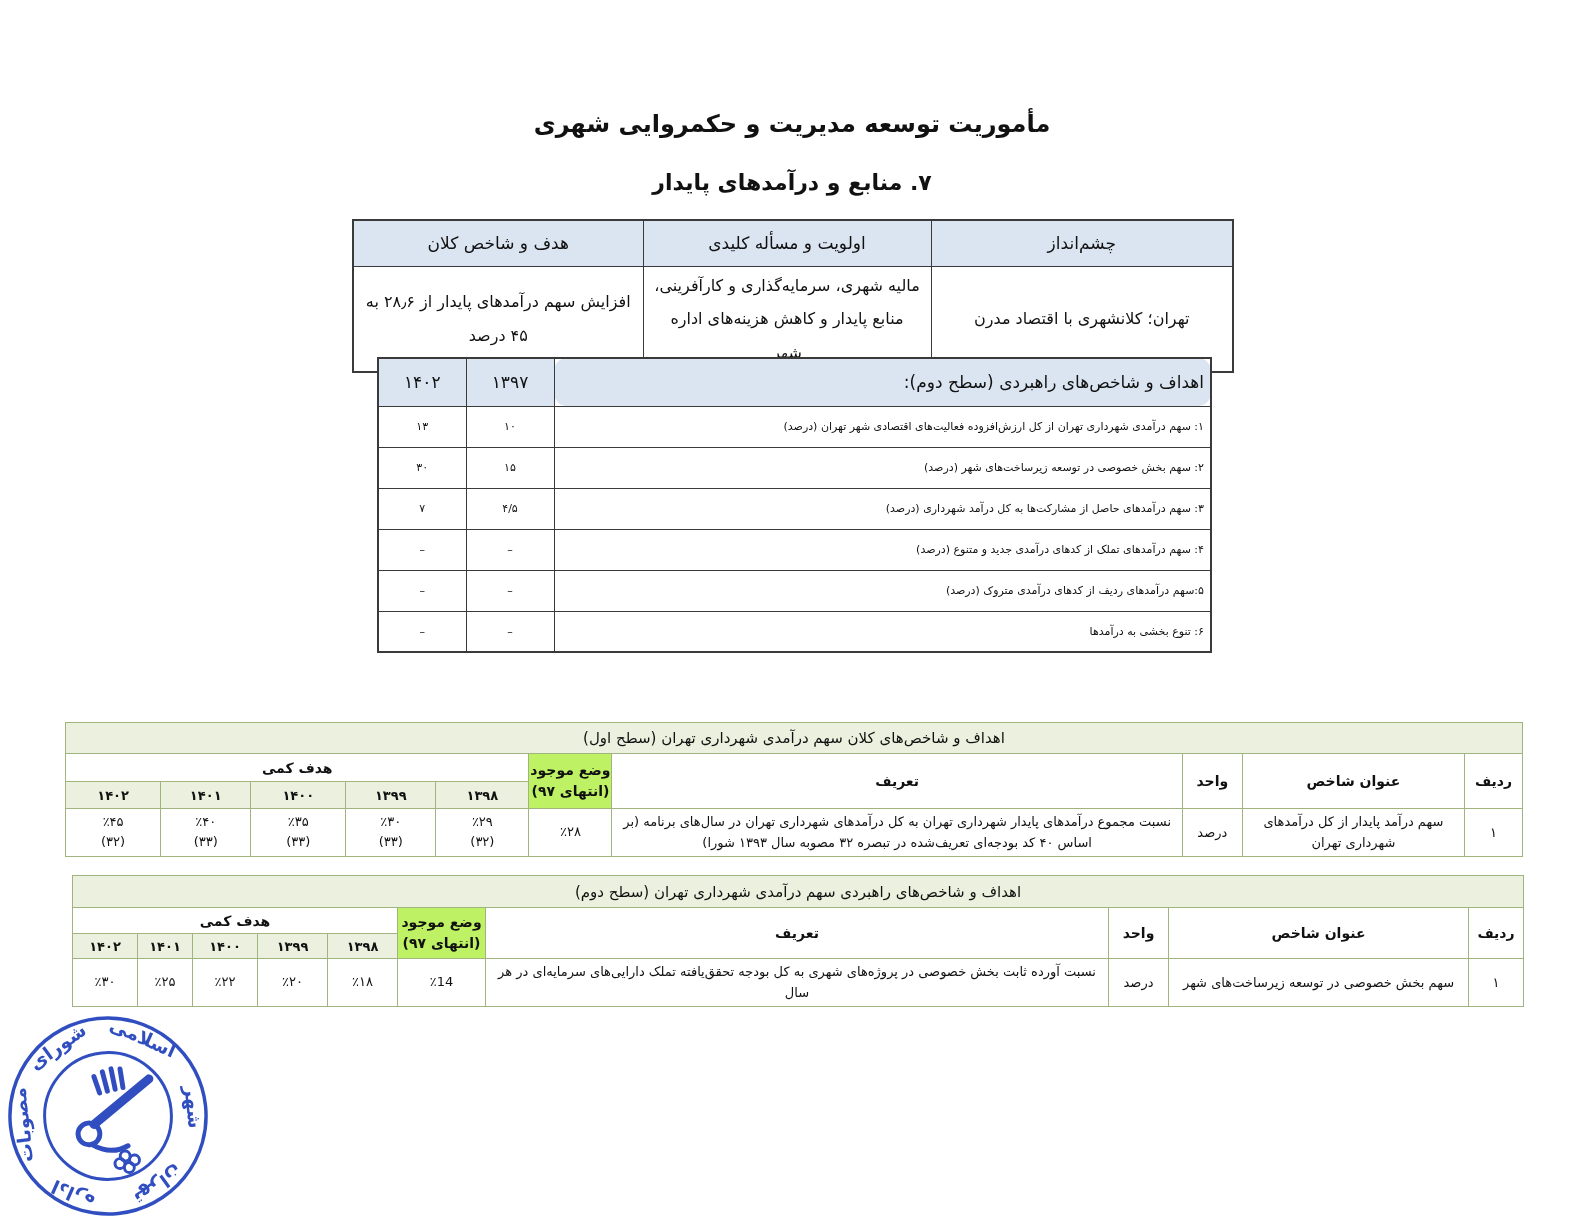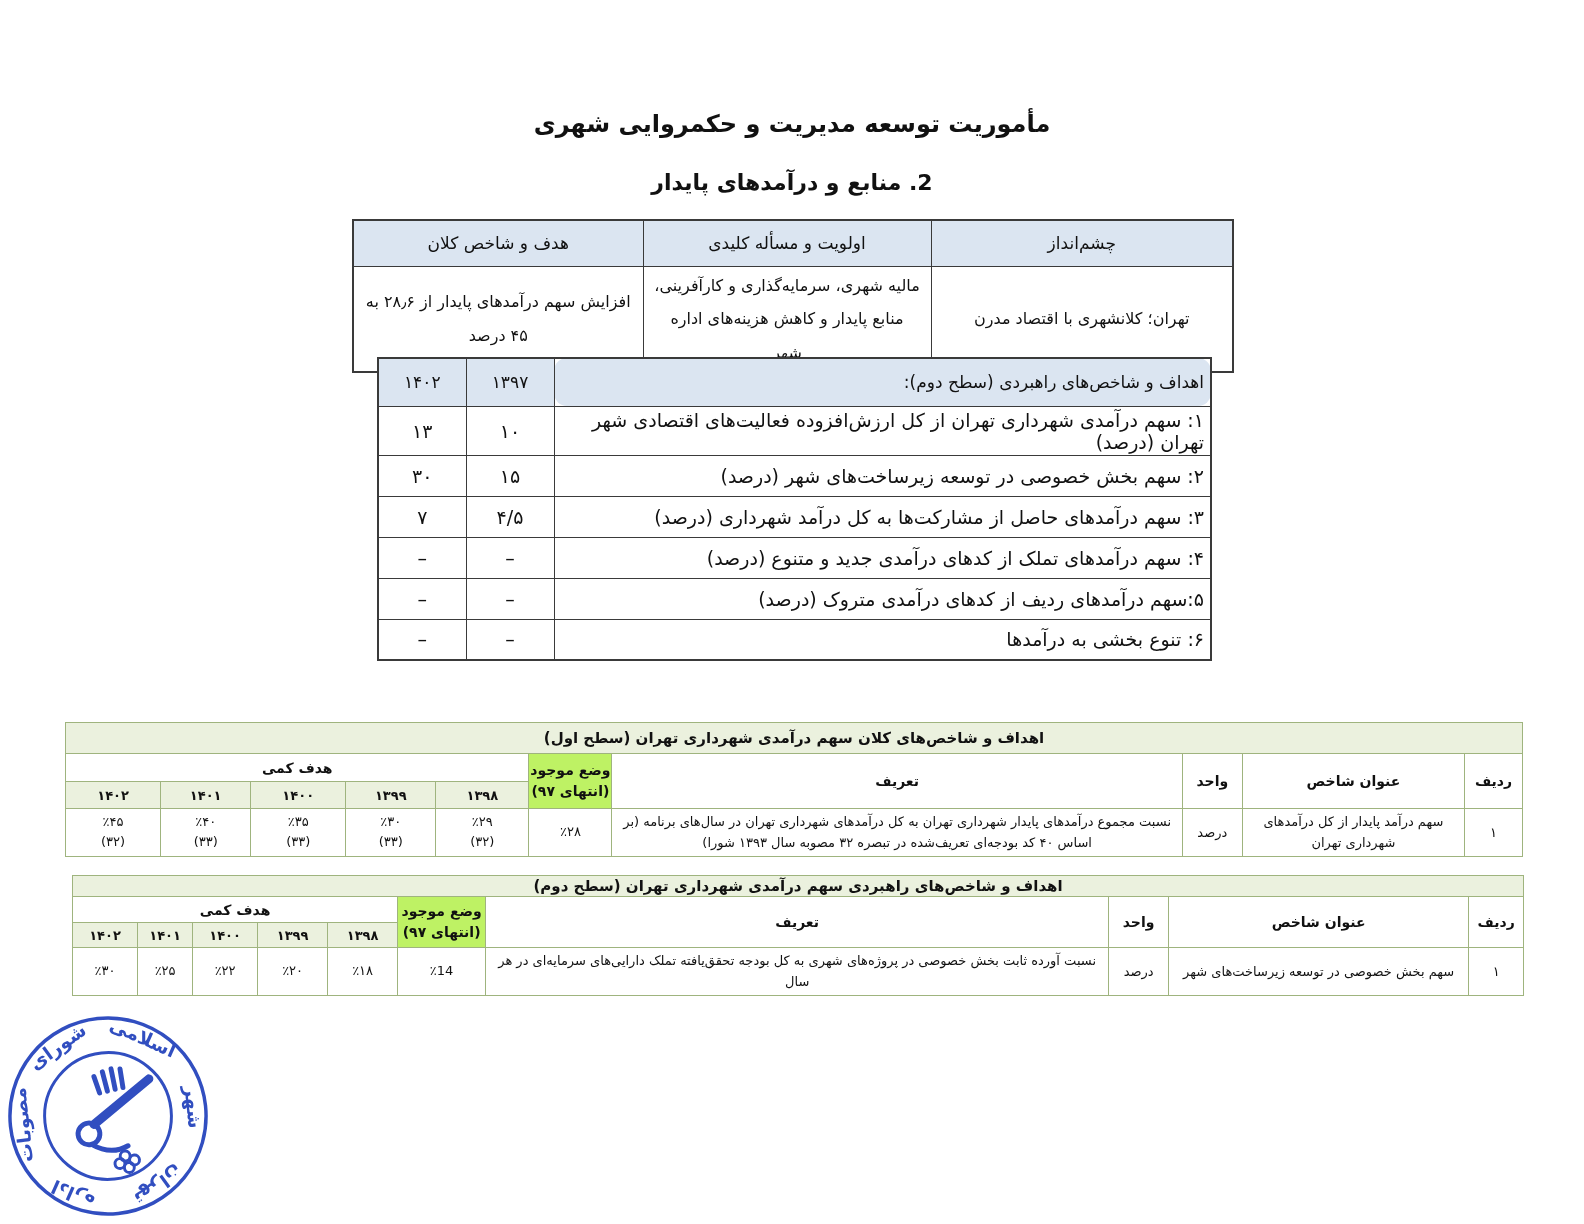--- a/index.html
+++ b/index.html
@@ -26,42 +26,42 @@
   td, th { overflow:hidden; }
 
   
   .t1 { left:352px; top:219px; width:880px; border:2px solid #3a3a3a; }
   .t1 th, .t1 td { border:1px solid #3a3a3a; text-align:center; vertical-align:middle; }
   .t1 th { background:#dbe5f1; height:46px; font-size:17px; font-weight:normal; }
   .t1 td { height:63px; font-size:16px; line-height:2.1; padding:2px 10px; }
 
   
   .t2 { left:377px; top:357px; width:833px; border:2px solid #3a3a3a; }
-  .t2 td { border:1px solid #3a3a3a; vertical-align:middle; font-size:19px; }
+  .t2 td { border:1px solid #3a3a3a; vertical-align:middle; font-size:11px; }
   .t2 tr.head td { background:#dbe5f1; height:48px; font-size:17px; }
   .t2 td.desc  { text-align:right; padding:2px 6px 2px 2px;border-radius:13px; }
   .t2 td.num   { text-align:center; direction:ltr; }
   .t2 tr.r td  { height:41px; }
 
   
   .gt { border:1px solid #9fb47e; }
   .gt td { border:1px solid #9fb47e; text-align:center; vertical-align:middle; }
-  .gt .ttl   { background:#ebf1de; font-size:15px; font-weight:bold; }
+  .gt .ttl   { background:#ebf1de; font-size:15px; font-weight:normal; }
   .gt .hd    { font-size:14px; font-weight:bold; background:#fff; }
   .gt .yr    { background:#ebf1de; font-size:13px; font-weight:bold; }
   .gt .vaz   { font-size:14px; line-height:1.5; background:#bef264; font-weight:bold; }
   .gt .val   { font-size:13px; direction:ltr; line-height:1.55; }
   .gt .txt   { font-size:13px; line-height:1.65; padding:2px 8px; }
   .t3 { left:65px;  top:722px; width:1458px; }
   .t3 tr.ttlrow td { height:31px; }
   .t3 tr.h1 td { height:28px; }
   .t3 tr.h2 td { height:27px; }
   .t3 tr.data td { height:47px; }
   .t4 { left:72px;  top:875px; width:1451px; }
-  .t4 tr.ttlrow td { height:21px; }
+  .t4 tr.ttlrow td { height:32px; }
   .t4 tr.h1 td { height:26px; }
   .t4 tr.h2 td { height:25px; }
   .t4 tr.data td { height:34px; }
 
   .pagenum {
     position:absolute; top:1042px; left:0; width:100%;
     text-align:center; font-size:14px;
   }
   .stamp {
     position:absolute; left:4px; top:1012px;
@@ -69,21 +69,21 @@
     transform:rotate(-6deg);
     opacity:0.92;
   }
 </style>
 </head>
 <body>
 
 <div class="page">
 
   <div class="title1">مأموریت توسعه مدیریت و حکمروایی شهری</div>
-  <div class="title2">2. منابع و درآمدهای پایدار</div>
+  <div class="title2">۷. منابع و درآمدهای پایدار</div>
 
   <table class="t1">
     <colgroup>
         <col style="width:302px">
         <col style="width:288px">
         <col style="width:290px">
       </colgroup>
     <tbody>
         <tr>
       <th>چشم‌انداز</th>

